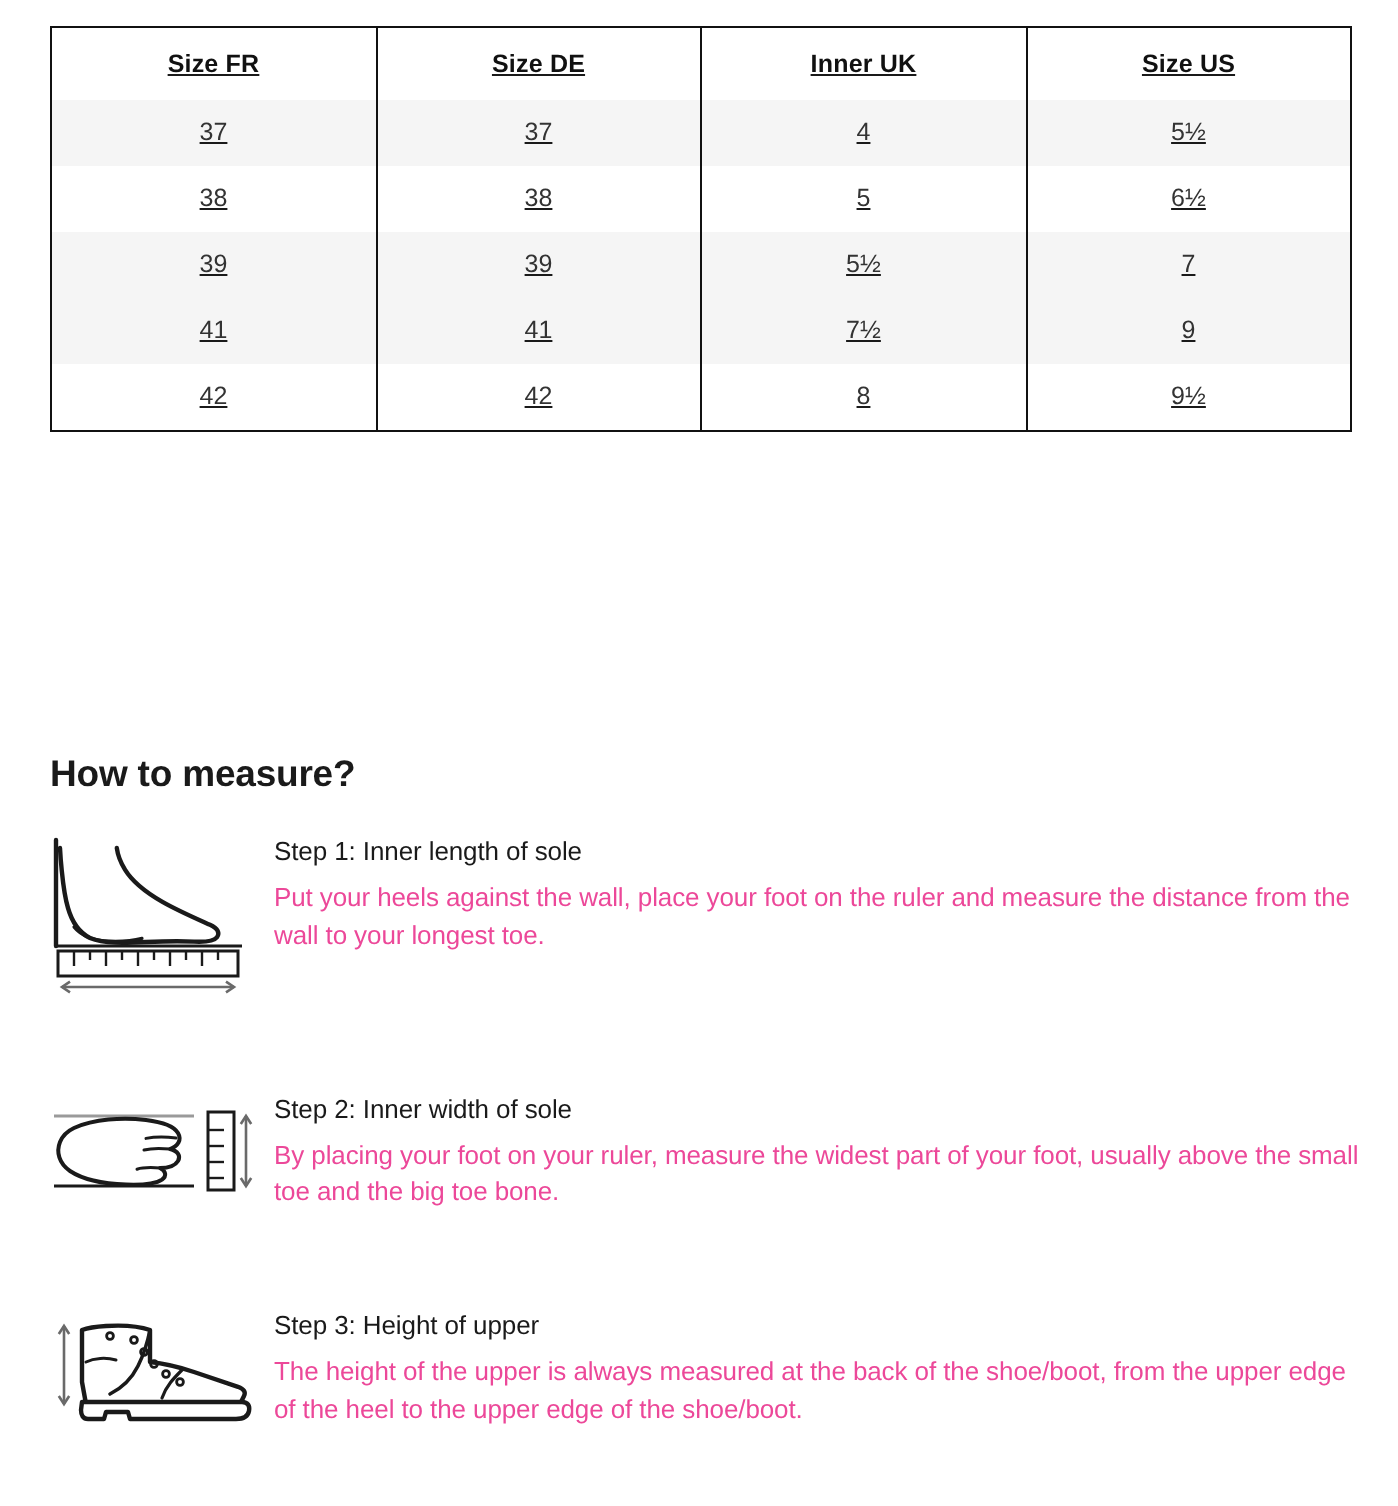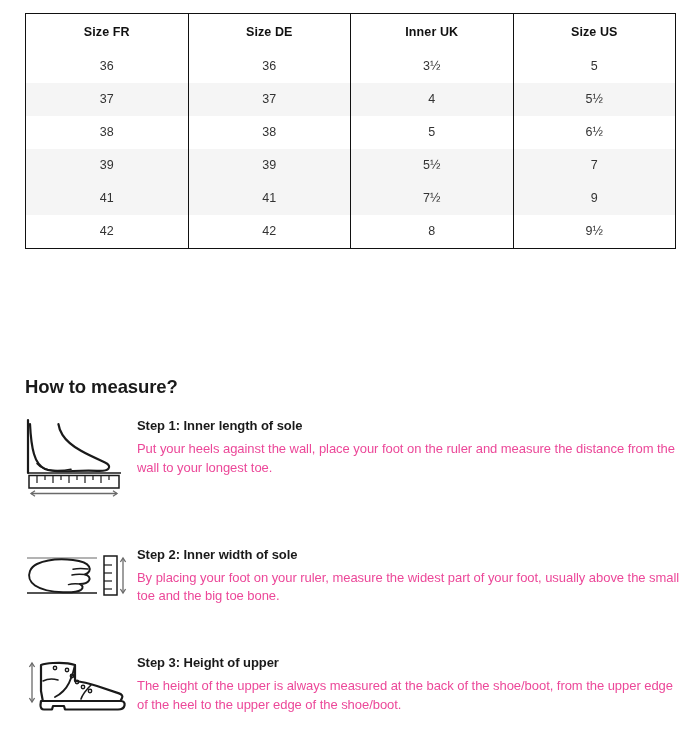--- a/index.html
+++ b/index.html
@@ -20,20 +20,21 @@
     width: 699px;
     height: 753px;
   }
 
   
   .size-table-wrap {
     position: absolute;
     left: 25px;
     top: 13px;
     width: 543px;
+    text-decoration: underline;
   }
   table.size-table {
     width: 651px;
     border-collapse: collapse;
     table-layout: fixed;
     border: 1px solid #111111;
   }
   table.size-table td,
   table.size-table th {
     text-align: center;
@@ -91,21 +92,21 @@
     width: 112px;
     flex: 0 0 112px;
     display: block;
   }
   .step-body {
     flex: 1 1 auto;
     padding-left: 0px;
   }
   .step-title {
     font-size: 13px;
-    font-weight: bold;
+    font-weight: normal;
     color: #1a1a1a;
     margin: 0 0 7px 0;
     letter-spacing: -0.05px;
   }
   .step-text {
     font-size: 13px;
     font-weight: normal;
     color: #ec4899;
     line-height: 18.5px;
     margin: 0;
@@ -123,26 +124,20 @@
     <table class="size-table">
       <thead>
         <tr>
           <th>Size FR</th>
           <th>Size DE</th>
           <th>Inner UK</th>
           <th>Size US</th>
         </tr>
       </thead>
       <tbody>
-        <tr>
-          <td>36</td>
-          <td>36</td>
-          <td>3½</td>
-          <td>5</td>
-        </tr>
         <tr class="alt">
           <td>37</td>
           <td>37</td>
           <td>4</td>
           <td>5½</td>
         </tr>
         <tr>
           <td>38</td>
           <td>38</td>
           <td>5</td>

